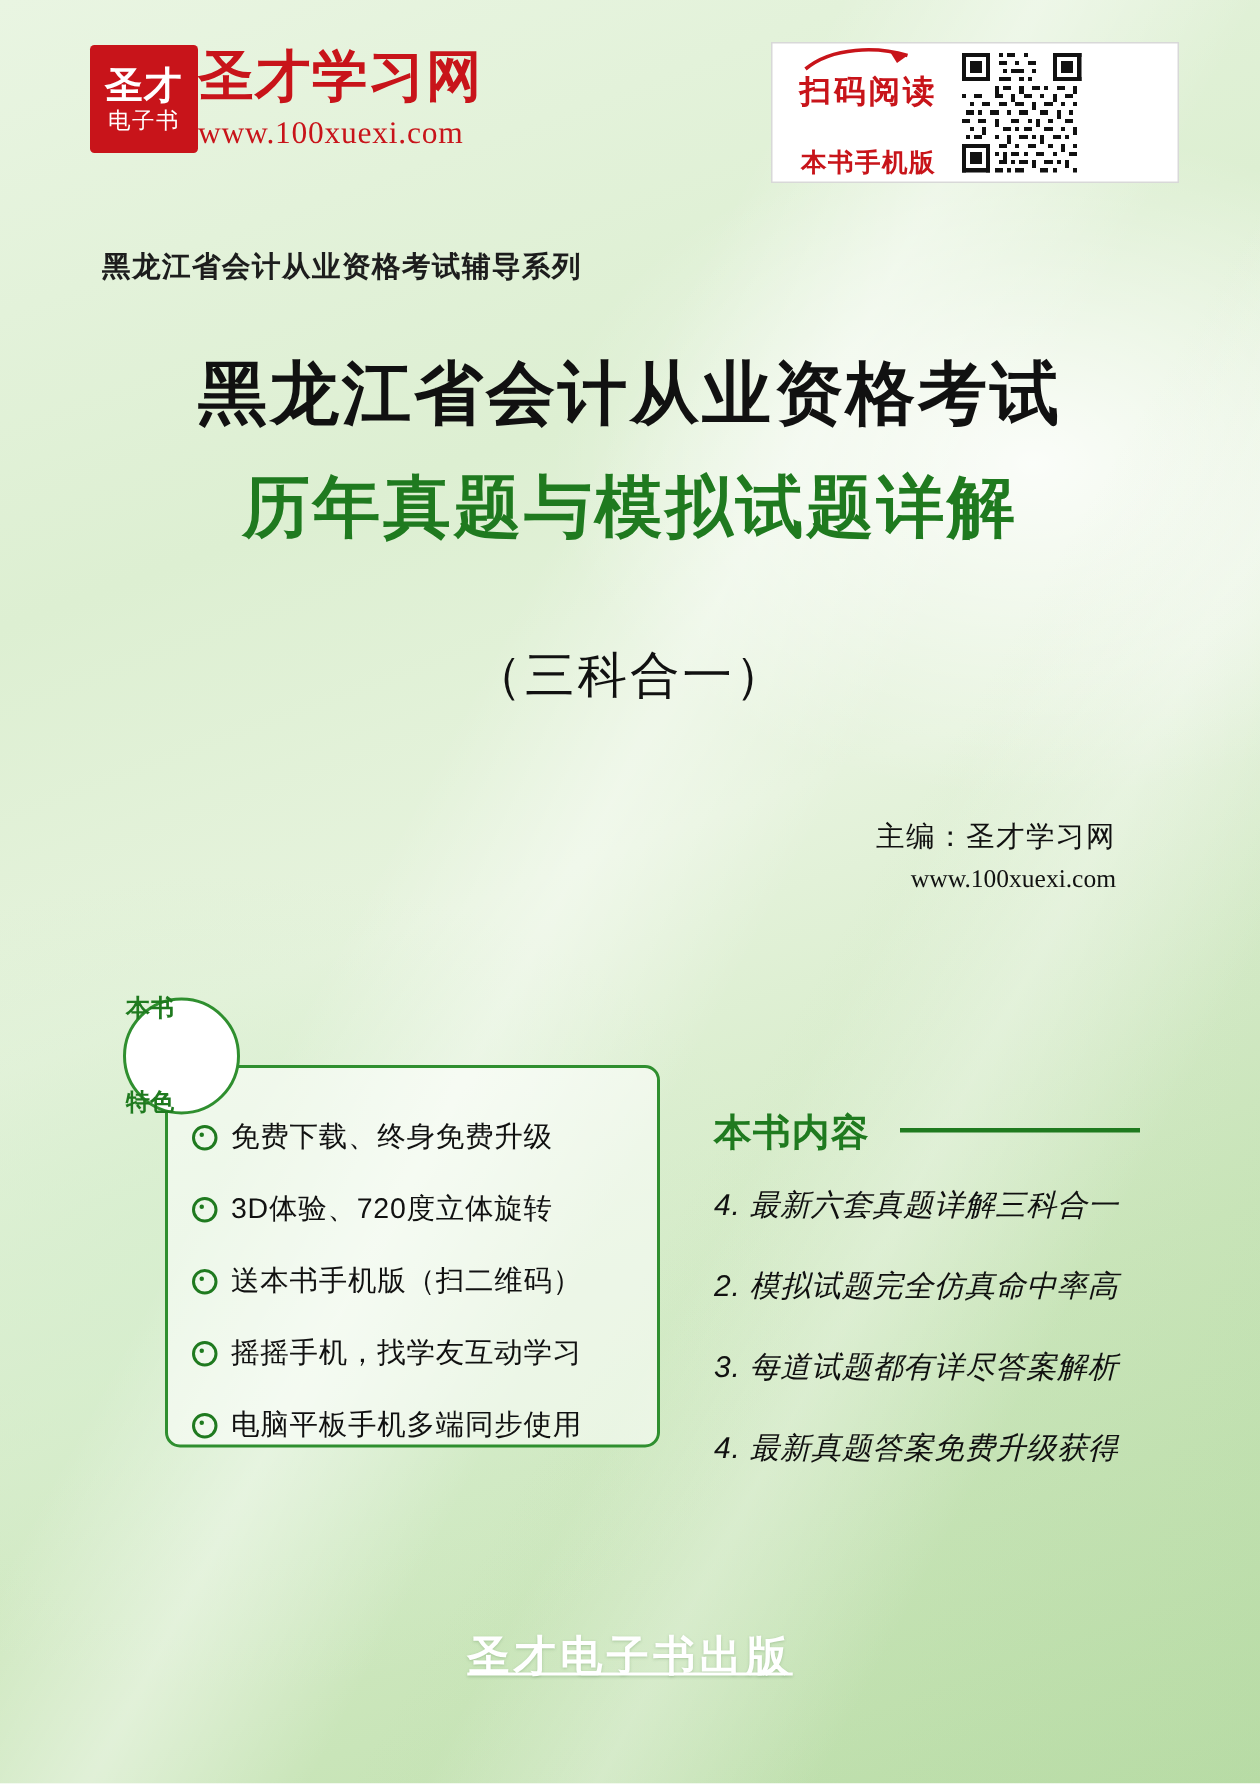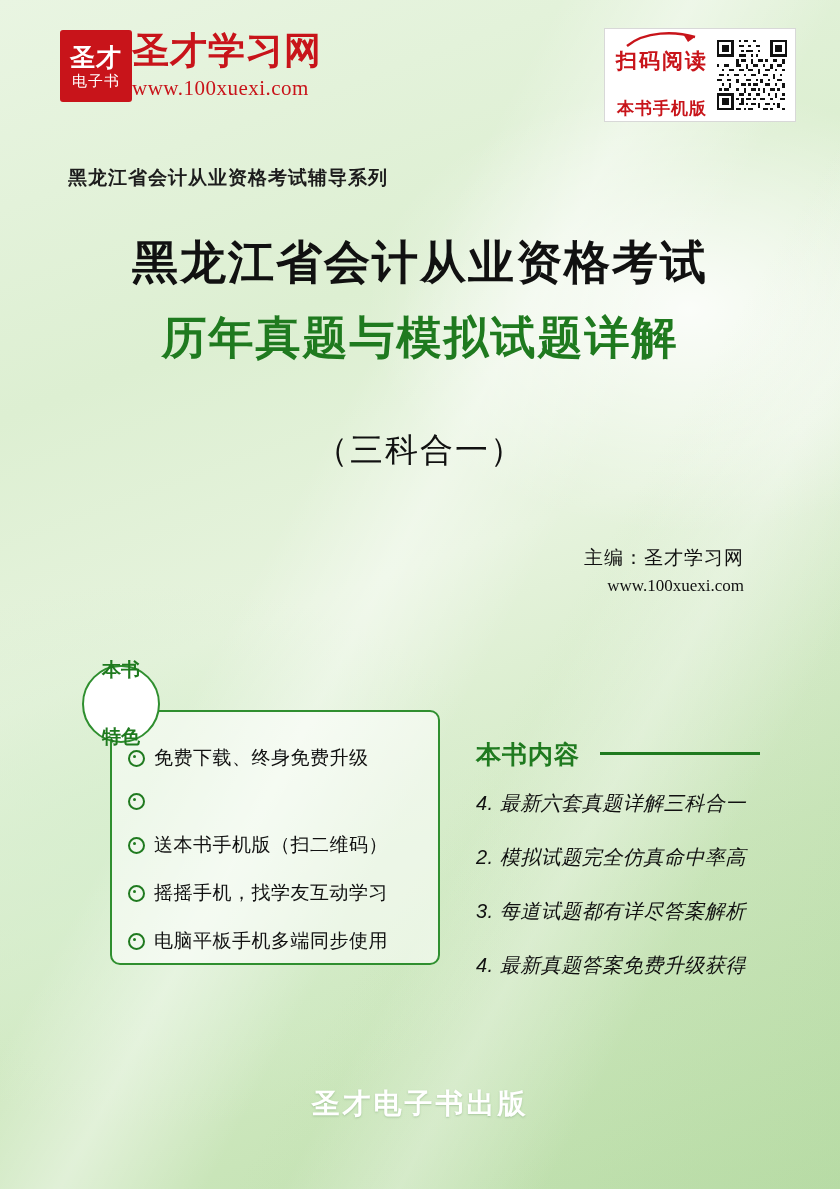--- a/index.html
+++ b/index.html
@@ -83,23 +83,23 @@
   .logo-url {
     font-size: 21px;
     color: #c8141a;
     font-family: "Liberation Serif", serif;
     margin-top: 4px;
     letter-spacing: 0.5px;
   }
 
   .qr-box {
     position: absolute;
-    right: 44px;
+    right: 54px;
     top: 28px;
-    width: 192px;
+    width: 272px;
     height: 94px;
     background: #ffffff;
     border: 1px solid #d8d8d8;
     display: flex;
     align-items: center;
     box-sizing: border-box;
     padding: 6px 8px;
   }
   .qr-left {
     width: 112px;
@@ -208,25 +208,25 @@
     position: absolute;
     left: 82px;
     top: 665px;
     width: 74px;
     height: 74px;
     border-radius: 50%;
     background: #ffffff;
     border: 2px solid #2f8f2f;
     display: flex;
     flex-direction: column;
-    align-items: center;
+    align-items: flex-start;
     justify-content: center;
     color: #1f7a1f;
     font-weight: bold;
-    font-size: 19px;
+    font-size: 16px;
     line-height: 1.2;
     z-index: 3;
     gap: 44px;
   }
   .feature-list {
     position: absolute;
     left: 128px;
     top: 745px;
     width: 300px;
   }
@@ -310,20 +310,21 @@
     position: absolute;
     left: 0; right: 0;
     top: 1085px;
     text-align: center;
     font-size: 28px;
     font-weight: bold;
     color: #ffffff;
     font-family: "Liberation Serif", serif;
     letter-spacing: 3px;
     text-shadow: 0 1px 2px rgba(120,160,110,0.45);
+    text-decoration: underline;
   }
 </style>
 </head>
 <body>
 
 <div class="page">
 
   <div class="header">
 
     <div class="logo-wrap">
@@ -476,20 +477,21 @@
     <span>特色</span>
   </div>
 
   <div class="feature-list">
     <div class="feature-item">
       <span class="bullet-ring"></span>
       <span>免费下载、终身免费升级</span>
     </div>
     <div class="feature-item">
       <span class="bullet-ring"></span>
+      <span>3D体验、720度立体旋转</span>
     </div>
     <div class="feature-item">
       <span class="bullet-ring"></span>
       <span>送本书手机版（扫二维码）</span>
     </div>
     <div class="feature-item">
       <span class="bullet-ring"></span>
       <span>摇摇手机，找学友互动学习</span>
     </div>
     <div class="feature-item">

